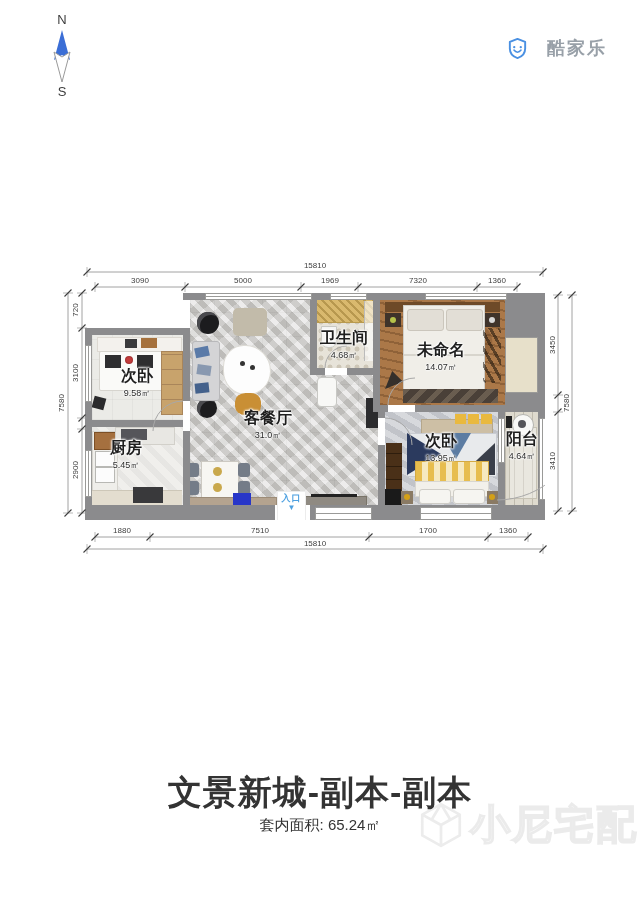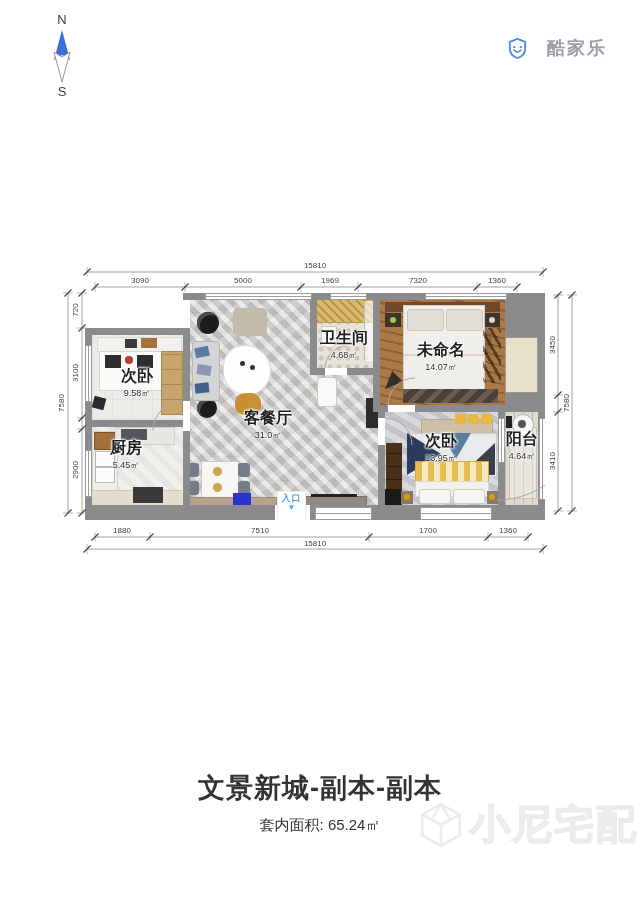--- a/index.html
+++ b/index.html
@@ -55,21 +55,21 @@
     background-image:repeating-linear-gradient(45deg,rgba(150,150,150,.10) 0 6px,transparent 6px 13px);}
   .tex-gray{background-color:#caccd1;
     background-image:repeating-linear-gradient(30deg,rgba(255,255,255,.25) 0 6px,rgba(130,134,142,.12) 6px 12px);}
   
   .dims{position:absolute;left:0;top:0;z-index:8;pointer-events:none;}
   .dim-label{position:absolute;font-size:8px;color:#3f3f3f;transform:translate(-50%,-50%);
              white-space:nowrap;background:#fff;padding:0 1px;z-index:9;}
   .dim-label.vert{transform:translate(-50%,-50%) rotate(-90deg);background:transparent;}
   
   .title{position:absolute;left:0;top:770px;width:640px;text-align:center;
-         font-size:27px;font-weight:700;color:#333;letter-spacing:1px;z-index:12;}
+         font-size:34px;font-weight:700;color:#333;letter-spacing:1px;z-index:12;}
   .area-line{position:absolute;left:0;top:816px;width:640px;text-align:center;
              font-size:15px;font-weight:500;color:#333;z-index:12;}
   .watermark{position:absolute;right:2px;top:797px;display:flex;align-items:center;gap:4px;z-index:11;}
   .watermark-text{font-size:40px;font-weight:700;letter-spacing:2px;color:#fdfdfd;
                   -webkit-text-stroke:1.5px #ebebeb;}
 </style>
 </head>
 <body>
 
 <div class="abs" style="left:50px;top:12px;width:24px;height:88px;">

